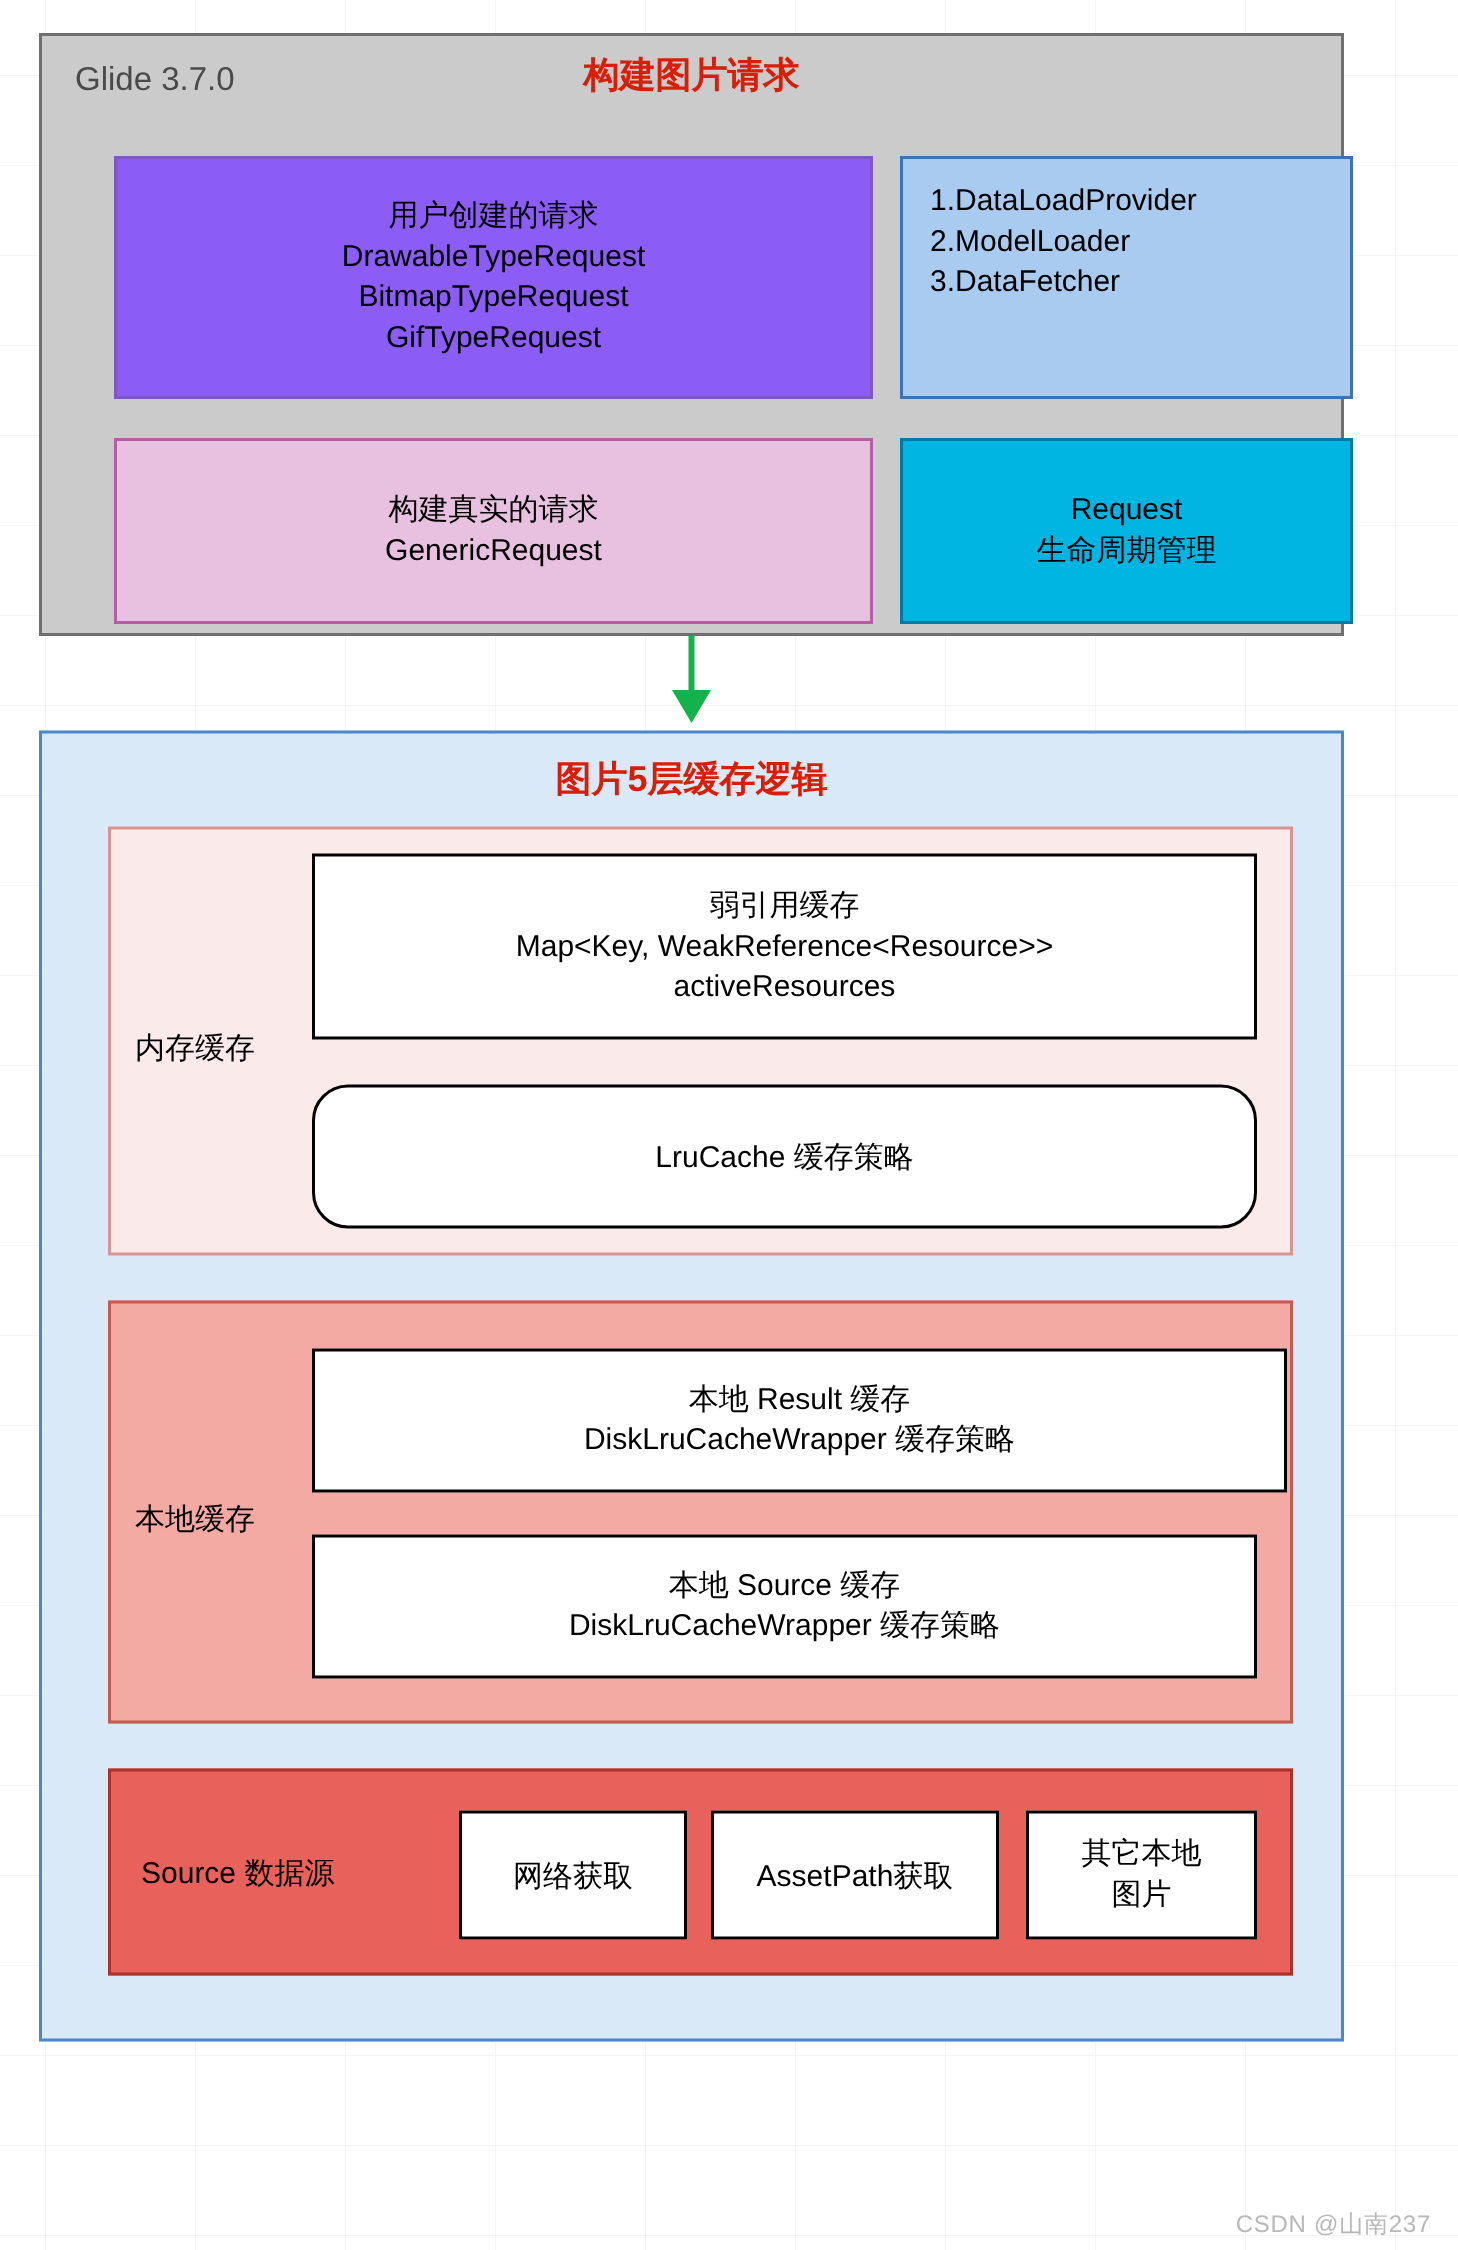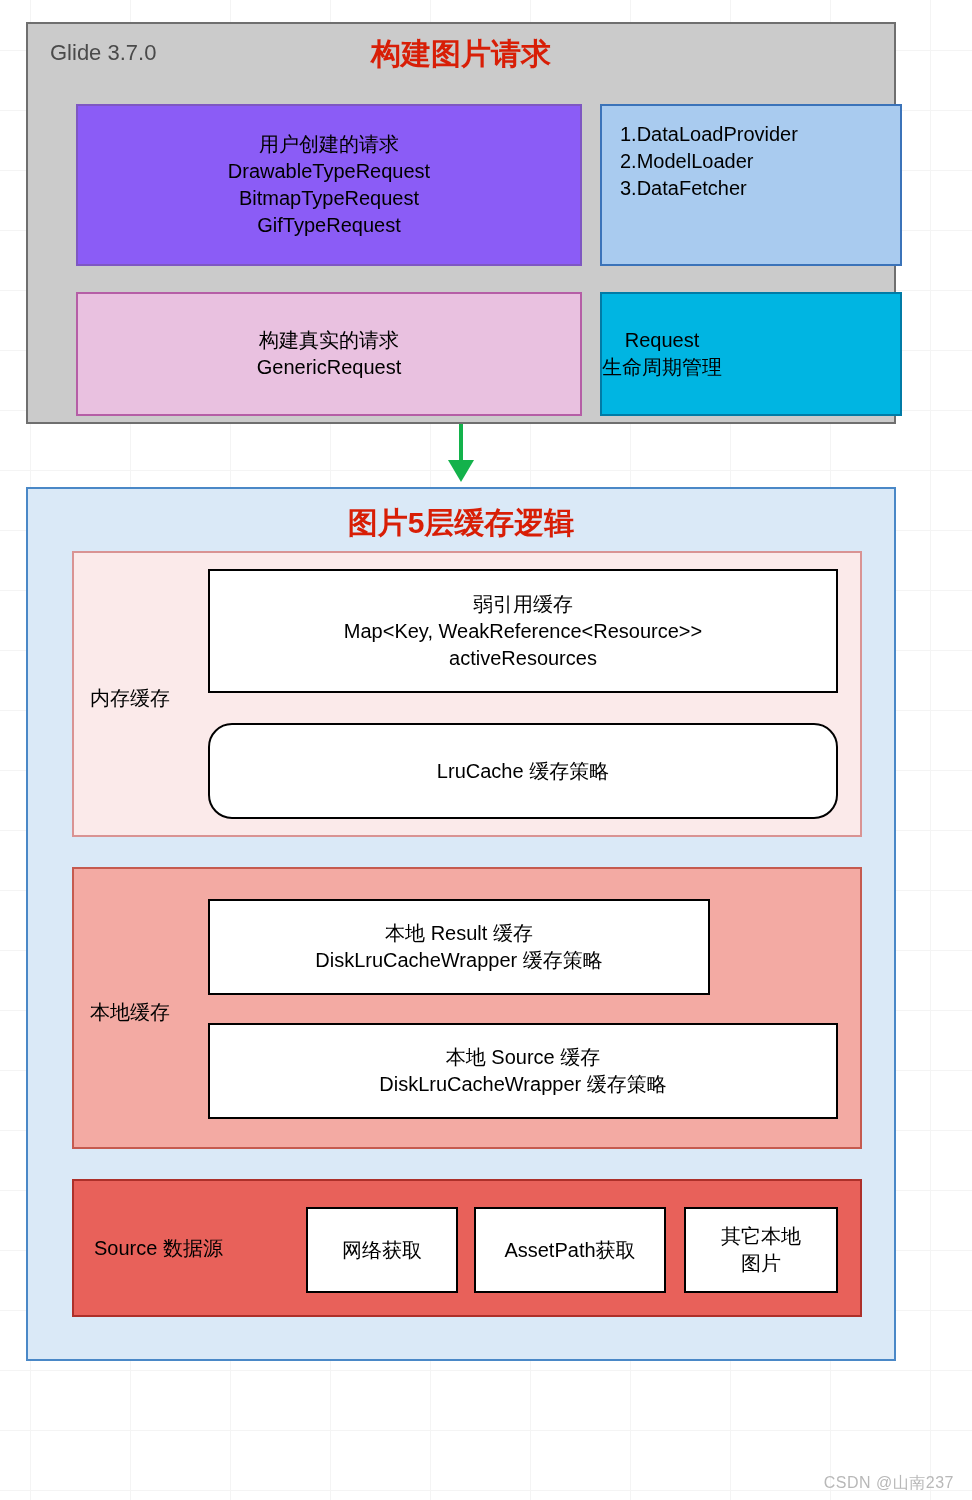--- a/index.html
+++ b/index.html
@@ -18,21 +18,21 @@
     background-image:
       linear-gradient(to right, #f4f4f4 1px, transparent 1px),
       linear-gradient(to bottom, #f4f4f4 1px, transparent 1px);
     background-size: 100px 60px;
     background-position: -70px -10px;
   }
   .box { position: absolute; }
   .border2 { border: 2px solid; }
   .center { text-align: center; }
   .line { line-height: 1.35; }
-  .red-title { color: #d81e06; font-weight: 700; font-size: 30px; text-align: center; }
+  .red-title { color: #d81e06; font-weight: 700; font-size: 24px; text-align: center; }
   
   .sec1 {
     left: 26px; top: 22px; width: 870px; height: 402px;
     background: #cbcbcb; border-color: #6f6f6f;
   }
   .sec1-label { position: absolute; left: 22px; top: 16px; color: #4a4a4a; font-size: 22px; }
   .sec1-title { position: absolute; left: 0; right: 0; top: 10px; }
   .user-req {
     left: 48px; top: 80px; width: 506px; height: 162px;
     background: #8b5cf6; border-color: #7e57c2;
@@ -45,21 +45,21 @@
   }
   .registry-title { text-align:center; }
   .generic {
     left: 48px; top: 268px; width: 506px; height: 124px;
     background: #e9c1e0; border-color: #b55ea6;
     display:flex; align-items:center; justify-content:center;
   }
   .lifecycle {
     left: 572px; top: 268px; width: 302px; height: 124px;
     background: #00b5e2; border-color: #007ba6;
-    display:flex; align-items:center; justify-content:flex-start;
+    display:flex; align-items:center; justify-content:center;
   }
   
   .arrow-wrap { position:absolute; left: 0; width: 972px; top: 424px; height: 60px; }
   .arrow-line { position:absolute; left: 459px; top: 0; width: 4px; height: 40px; background:#13b24b; }
   .arrow-head {
     position:absolute; left: 448px; top: 36px; width: 0; height: 0;
     border-left: 13px solid transparent; border-right: 13px solid transparent;
     border-top: 22px solid #13b24b;
   }
   
@@ -82,21 +82,21 @@
     left: 134px; top: 170px; width: 630px; height: 96px;
     background:#fff; border-color:#000;
     display:flex; align-items:center; justify-content:center;border-radius:24px;
   }
   .disk {
     left: 44px; top: 378px; width: 790px; height: 282px;
     background: #f3aaa3; border-color: #c55a4f;
   }
   .disk-label { position:absolute; left: 16px; top: 130px; }
   .disk-box1 {
-    left: 134px; top: 30px; width: 502px; height: 96px;
+    left: 134px; top: 30px; width: 650px; height: 96px;
     background:#fff; border-color:#000;
     display:flex; align-items:center; justify-content:center;
   }
   .disk-box2 {
     left: 134px; top: 154px; width: 630px; height: 96px;
     background:#fff; border-color:#000;
     display:flex; align-items:center; justify-content:center;
   }
   .source {
     left: 44px; top: 690px; width: 790px; height: 138px;

